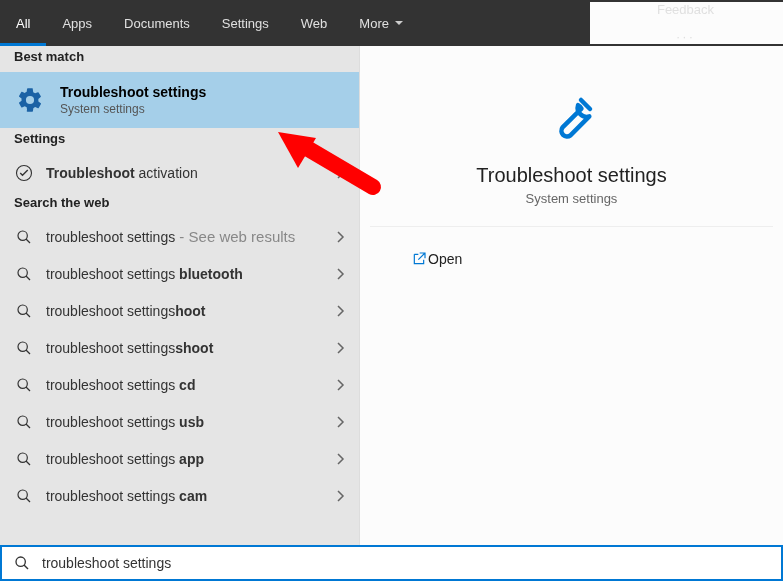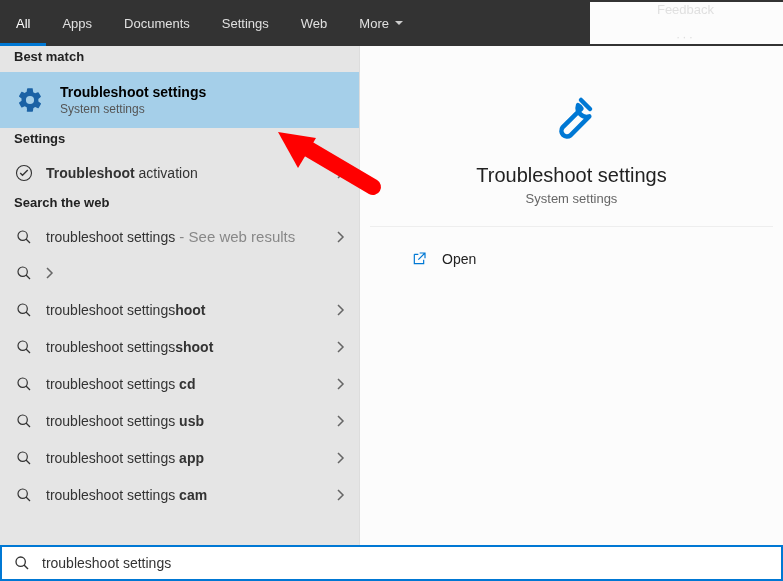--- a/index.html
+++ b/index.html
@@ -31,21 +31,21 @@
     .result-item .rtext .bold { font-weight: 600; }
     .result-item .rtext .hint { color: #888; font-size: 15px; }
     .result-item .chev { color: #666; font-size: 14px; }
 
     .right { flex: 1; background: #fcfcfc; display: flex; flex-direction: column; padding-left: 10px; padding-right: 10px; }
     .detail-card { margin-top: 12px; padding: 30px 0 20px; display: flex; flex-direction: column; align-items: center; border-bottom: 1px solid #eee; }
     .detail-icon { width: 60px; height: 60px; display: flex; align-items: center; justify-content: center; margin-bottom: 16px; }
     .detail-title { font-size: 20px; color: #222; margin-bottom: 4px; }
     .detail-sub { font-size: 13px; color: #666; }
     .actions { padding: 18px 40px; }
-    .action-row { display: flex; align-items: center; gap: 14px; font-size: 14px; color: #222; cursor: pointer; padding: 6px 0; text-align: center; }
+    .action-row { display: flex; align-items: center; font-size: 14px; color: #222; cursor: pointer; padding: 6px 0; text-align: center; }
     .action-row .aicon { width: 18px; display: flex; justify-content: center; color: #0078d4; }
 
     .searchbar { position: absolute; bottom: 0; left: 0; right: 0; height: 36px; border: 2px solid #0078d4; background: #fff; display: flex; align-items: center; padding: 0 12px; gap: 12px; }
     .searchbar input { flex: 1; border: none; outline: none; font-size: 14px; color: #333; background: transparent; }
 
     .arrow-annotation { position: absolute; left: 278px; top: 132px; pointer-events: none; }
 
     svg { display: block; }
   </style>
 </head>
@@ -136,20 +136,21 @@
             </svg>
           </div>
         </div>
         <div class="result-item">
           <div class="ricon">
             <svg width="16" height="16" viewBox="0 0 24 24">
               <circle cx="10" cy="10" r="7" fill="none" stroke="#333" stroke-width="1.8"></circle>
               <line x1="15" y1="15" x2="21" y2="21" stroke="#333" stroke-width="1.8"></line>
             </svg>
           </div>
+          <div class="rtext"><span>troubleshoot settings </span><span class="bold">bluetooth</span><span class="hint"></span></div>
           <div class="chev">
             <svg width="8" height="12" viewBox="0 0 8 12">
               <path d="M1 1 L6 6 L1 11" fill="none" stroke="#666" stroke-width="1.5"></path>
             </svg>
           </div>
         </div>
         <div class="result-item">
           <div class="ricon">
             <svg width="16" height="16" viewBox="0 0 24 24">
               <circle cx="10" cy="10" r="7" fill="none" stroke="#333" stroke-width="1.8"></circle>

